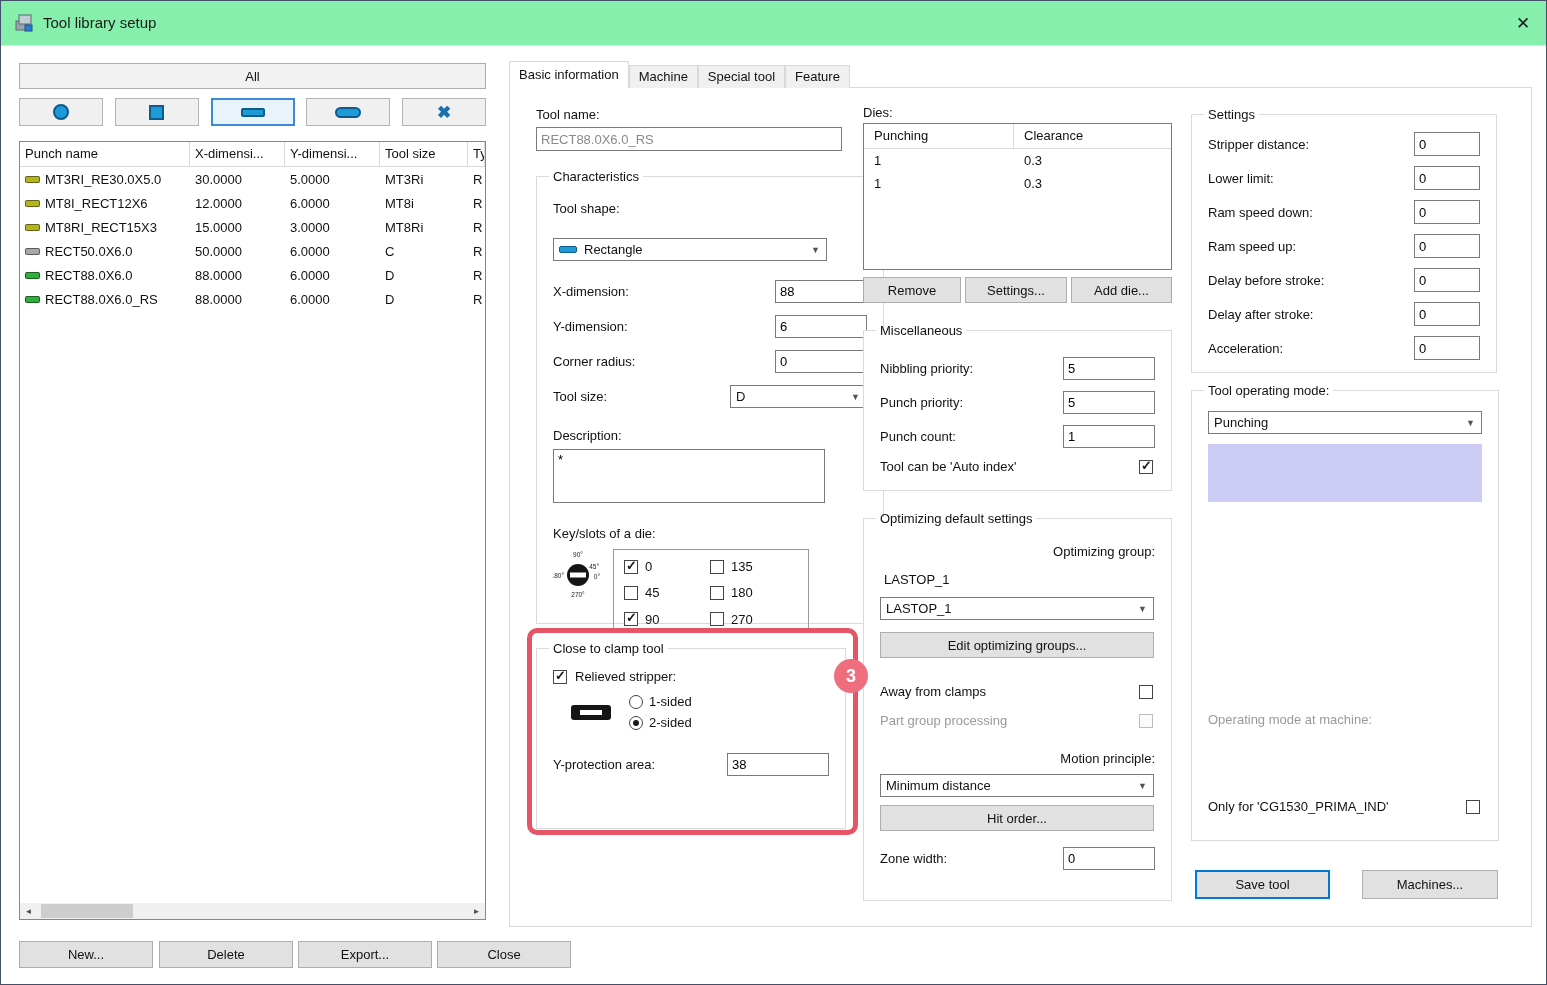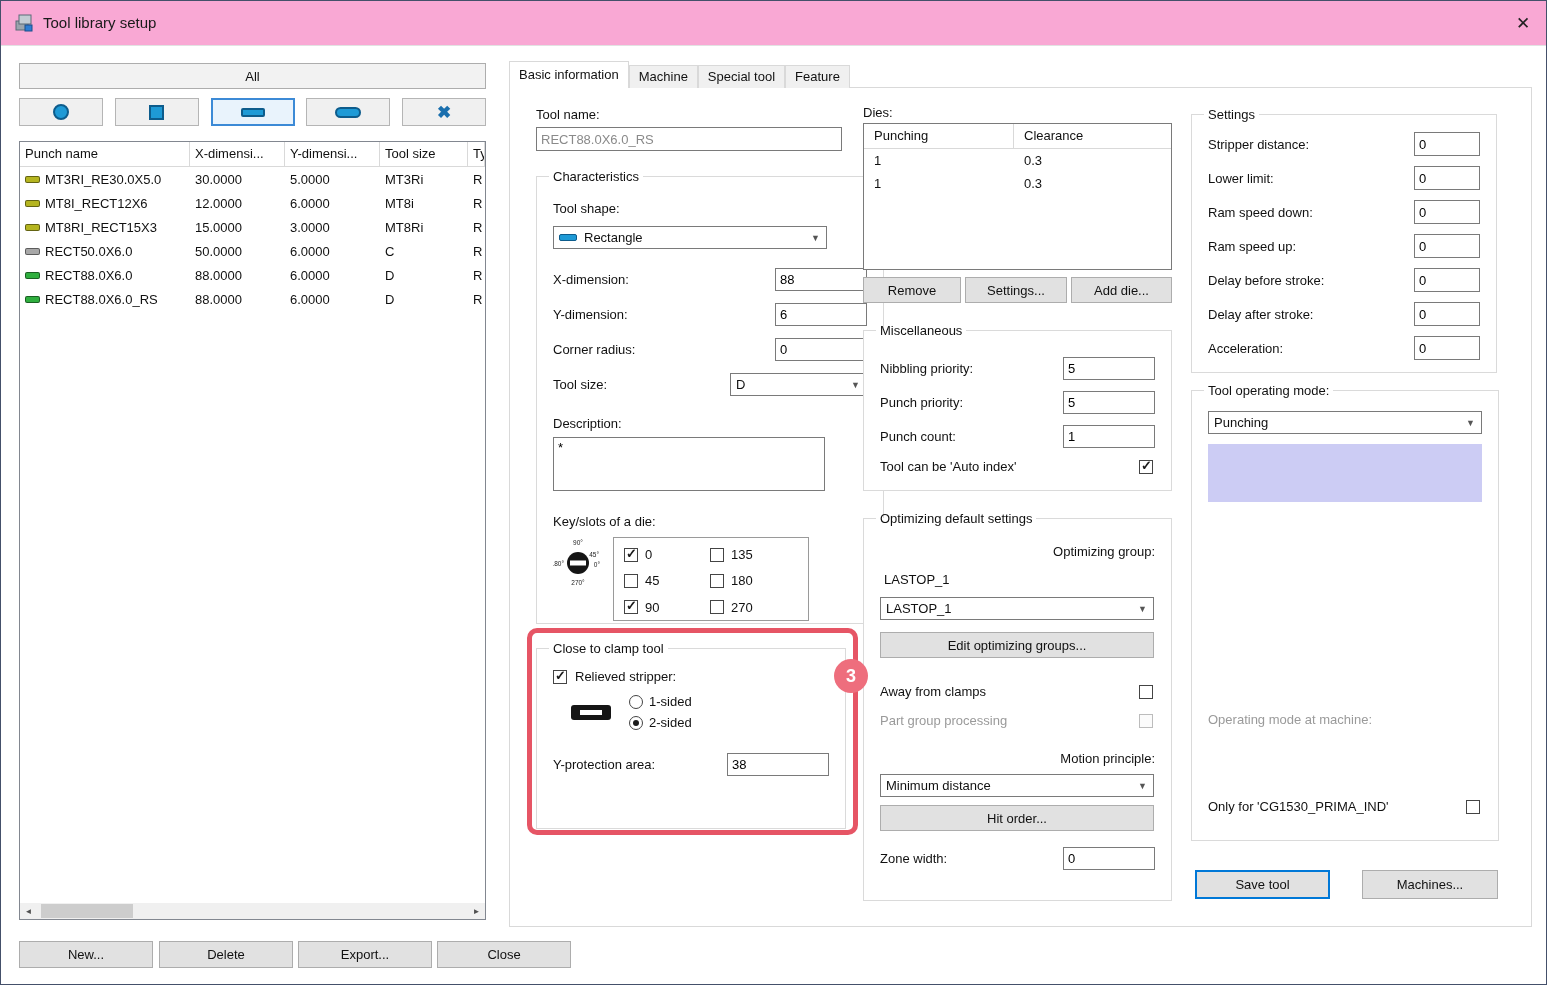--- a/index.html
+++ b/index.html
@@ -1,21 +1,21 @@
 <!DOCTYPE html>
 <html><head>
 <meta charset="utf-8">
 <style>
   * { box-sizing: border-box; margin: 0; padding: 0; }
   html,body { background:#888; }
   body { font-family: "Liberation Sans", sans-serif; font-size: 13px; color:#111; }
   .dialog { position: relative; width:1547px; height:985px; background:#fff; border:1px solid #44506a; overflow:hidden; }
 
   
-  .titlebar { position:absolute; left:0; top:0; width:100%; height:45px; background:#f9a8d4; border-bottom:1px solid #e2e2e2; }
+  .titlebar { position:absolute; left:0; top:0; width:100%; height:45px; background:#86efac; border-bottom:1px solid #e2e2e2; }
   .titlebar .app-icon { position:absolute; left:12px; top:11px; }
   .titlebar .title { position:absolute; left:42px; top:13px; font-size:15px; color:#1a1a1a; }
   .titlebar .close { position:absolute; right:0; top:0; width:46px; height:44px; display:flex; align-items:center; justify-content:center; font-size:17px; color:#222; cursor:pointer; }
 
   
   .btn { position:absolute; background:#e1e1e1; border:1px solid #adadad; display:flex; align-items:center; justify-content:center; font-size:13px; cursor:pointer; }
   .btn.primary { border:2px solid #0078d7; }
   .tinput { border:1px solid #7a7a7a; background:#fff; height:23px; font-family:"Liberation Sans",sans-serif; font-size:13px; padding:1px 4px; }
   .tinput.disabled { color:#8a8a8a; }
   .combo { display:flex; align-items:center; height:23px; border:1px solid #7a7a7a; background:#fff; padding-left:5px; cursor:pointer; }
@@ -65,21 +65,21 @@
   .tab { height:23px; padding:3px 9px 0 9px; background:#f0f0f0; border:1px solid #d9d9d9; border-bottom:none; margin-right:0px; cursor:pointer; white-space:nowrap; }
   .tab[data-active="true"] { height:27px; background:#fff; padding-top:5px; position:relative; z-index:4; }
   .tabpanel { position:absolute; left:508px; top:86px; width:1023px; height:840px; border:1px solid #d9d9d9; background:#fff; }
 
   
   .lbl { position:absolute; white-space:nowrap; }
   #toolNameInput { position:absolute; left:535px; top:126px; width:306px; height:24px; }
 
   #charBox { left:535px; top:168px; width:348px; height:455px; }
   #charBox .sec-lbl { margin-top:17px; }
-  #charBox .combo.full { margin-top:10px; width:274px; }
+  #charBox .combo.full { margin-top:22px; width:274px; }
   #charBox .frow { margin-top:12px; }
   #charBox .frow.first { margin-top:19px; }
   #charBox .frow .tinput { width:92px; }
   #charBox .combo.size { width:137px; }
   #charBox textarea { margin-top:6px; width:272px; height:54px; border:1px solid #7a7a7a; font-family:"Liberation Sans",sans-serif; font-size:13px; padding:2px 4px; resize:none; }
   .slots-wrap { margin-top:8px; display:flex; align-items:flex-start; gap:10px; }
   .slots-box { border:1px solid #9a9a9a; width:196px; height:84px; display:grid; grid-template-columns:86px 96px; padding:7px 0 0 10px; row-gap:4px; }
   .slot-item { display:flex; align-items:center; gap:7px; height:19px; }
   .ctext { font-size:6.5px; fill:#222; font-family:"Liberation Sans",sans-serif; }
 

